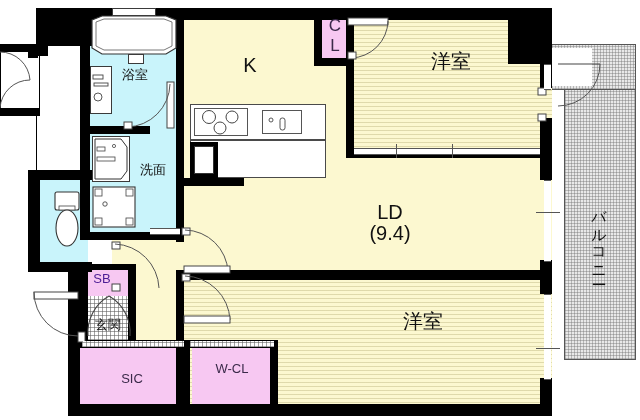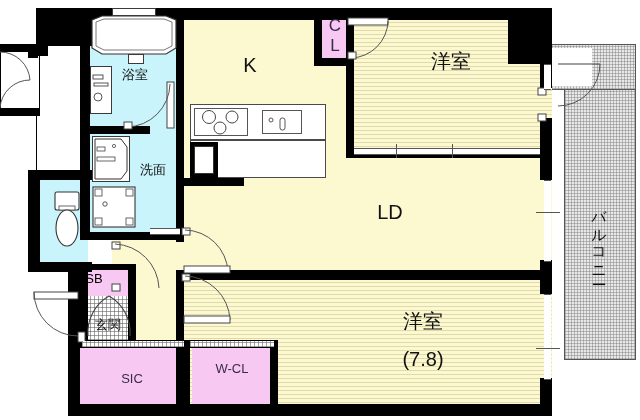--- a/index.html
+++ b/index.html
@@ -285,34 +285,34 @@
 
   <div class="abs sash" style="left:544px;top:64px;width:7px;height:26px;"></div>
 
   <div class="abs sash" style="left:150px;top:228px;width:30px;height:7px;"></div>
   <div class="abs tile" style="left:82px;top:341px;width:102px;height:6px;background-color:#fff;"></div>
   <div class="abs tile" style="left:190px;top:341px;width:84px;height:6px;background-color:#fff;"></div>
 
   <div class="abs label l-big" style="left:230px;top:54px;width:40px;">K</div>
 
   <div class="abs label l-big" style="left:350px;top:185px;width:80px;margin-top:16px;">LD</div>
+  <div class="abs label l-big" style="left:348px;top:222px;width:84px;">(9.4)</div>
 
   <div class="abs label l-big lbl-jp" style="left:406px;top:50px;width:90px;">洋室</div>
 
   <div class="abs label l-big lbl-jp" style="left:378px;top:310px;width:90px;">洋室</div>
-  <div class="abs label l-big" style="left:378px;top:348px;width:90px;">(7.8)</div>
 
   <div class="abs label l-sm lbl-jp" style="left:106px;top:68px;width:58px;">浴室</div>
 
   <div class="abs label l-sm lbl-jp" style="left:140px;top:160px;width:20px;line-height:1.5;">洗面</div>
 
   <div class="abs label l-sm lbl-jp" style="left:82px;top:318px;width:52px;">玄関</div>
 
   <div class="abs label l-mid" style="left:322px;top:16px;width:26px;color:#3b2a4a;">C</div>
   <div class="abs label l-mid" style="left:322px;top:36px;width:26px;color:#3b2a4a;">L</div>
 
-  <div class="abs label l-sm" style="left:72px;top:272px;width:44px;color:#000000;">SB</div>
+  <div class="abs label l-sm" style="left:80px;top:272px;width:44px;color:#4c1d95;">SB</div>
 
   <div class="abs label l-sm" style="left:98px;top:372px;width:68px;color:#3b2a4a;">SIC</div>
 
   <div class="abs label l-sm" style="left:198px;top:362px;width:68px;color:#3b2a4a;">W-CL</div>
 
 </div>
 
 </body></html>

